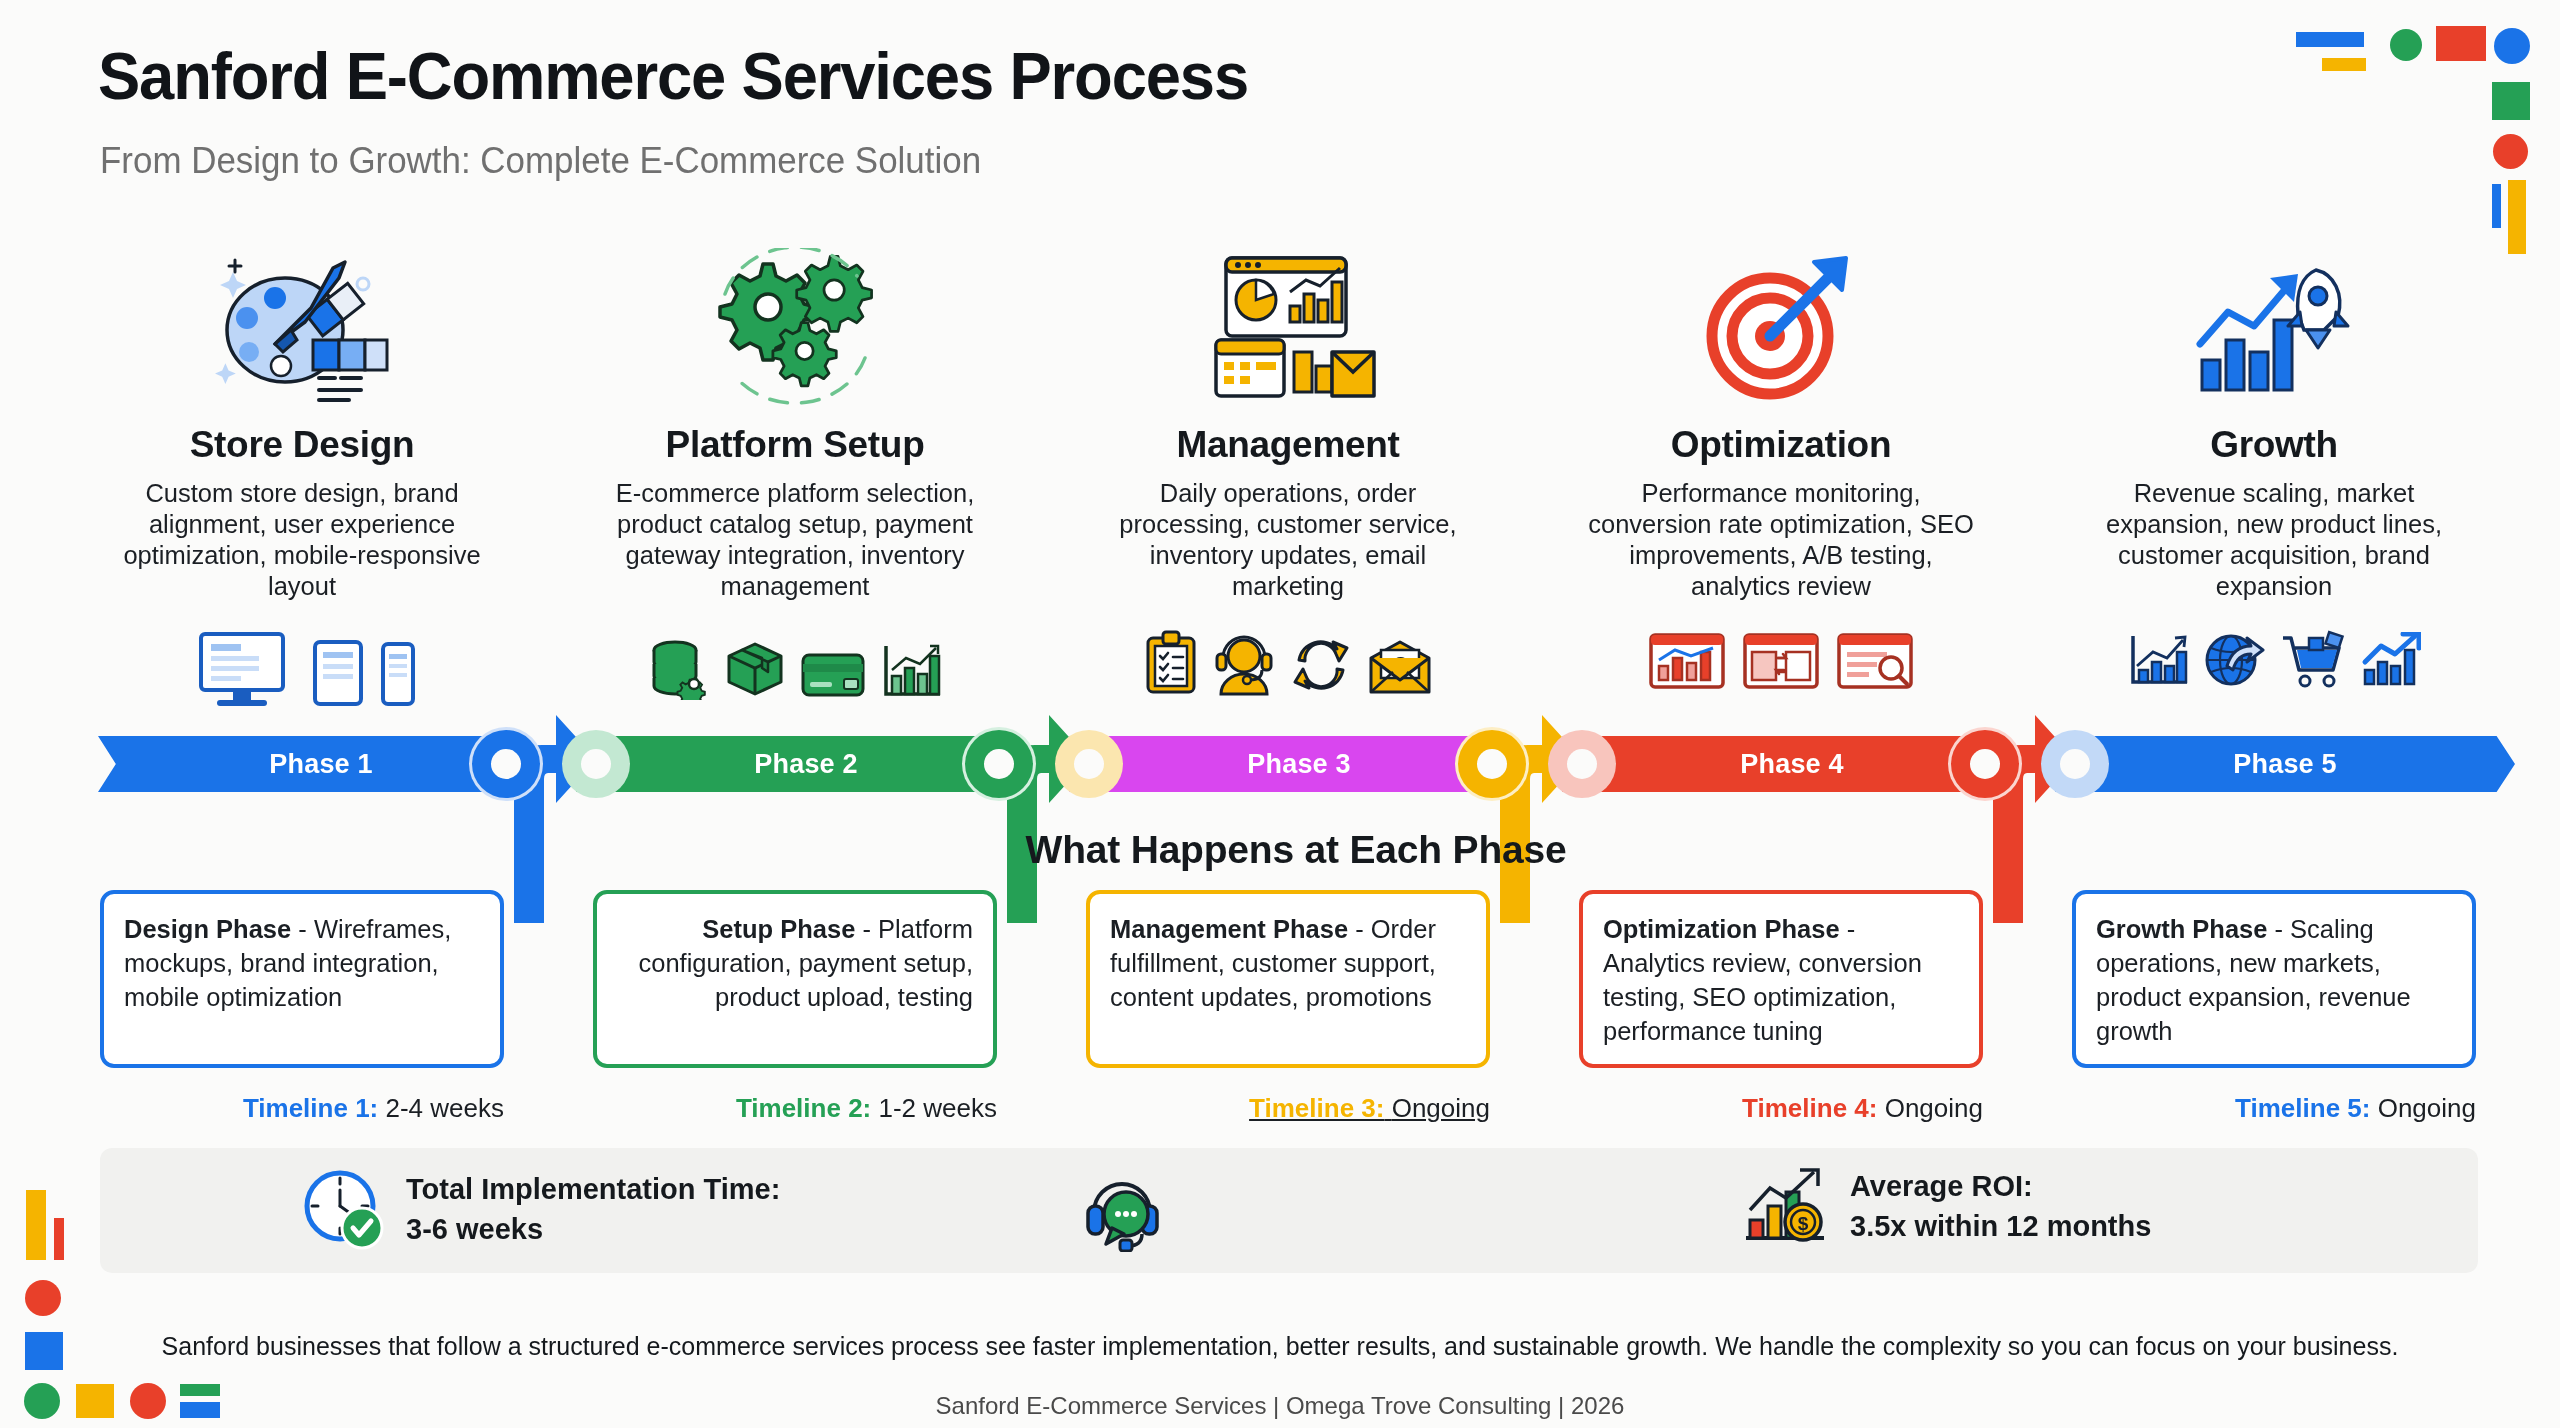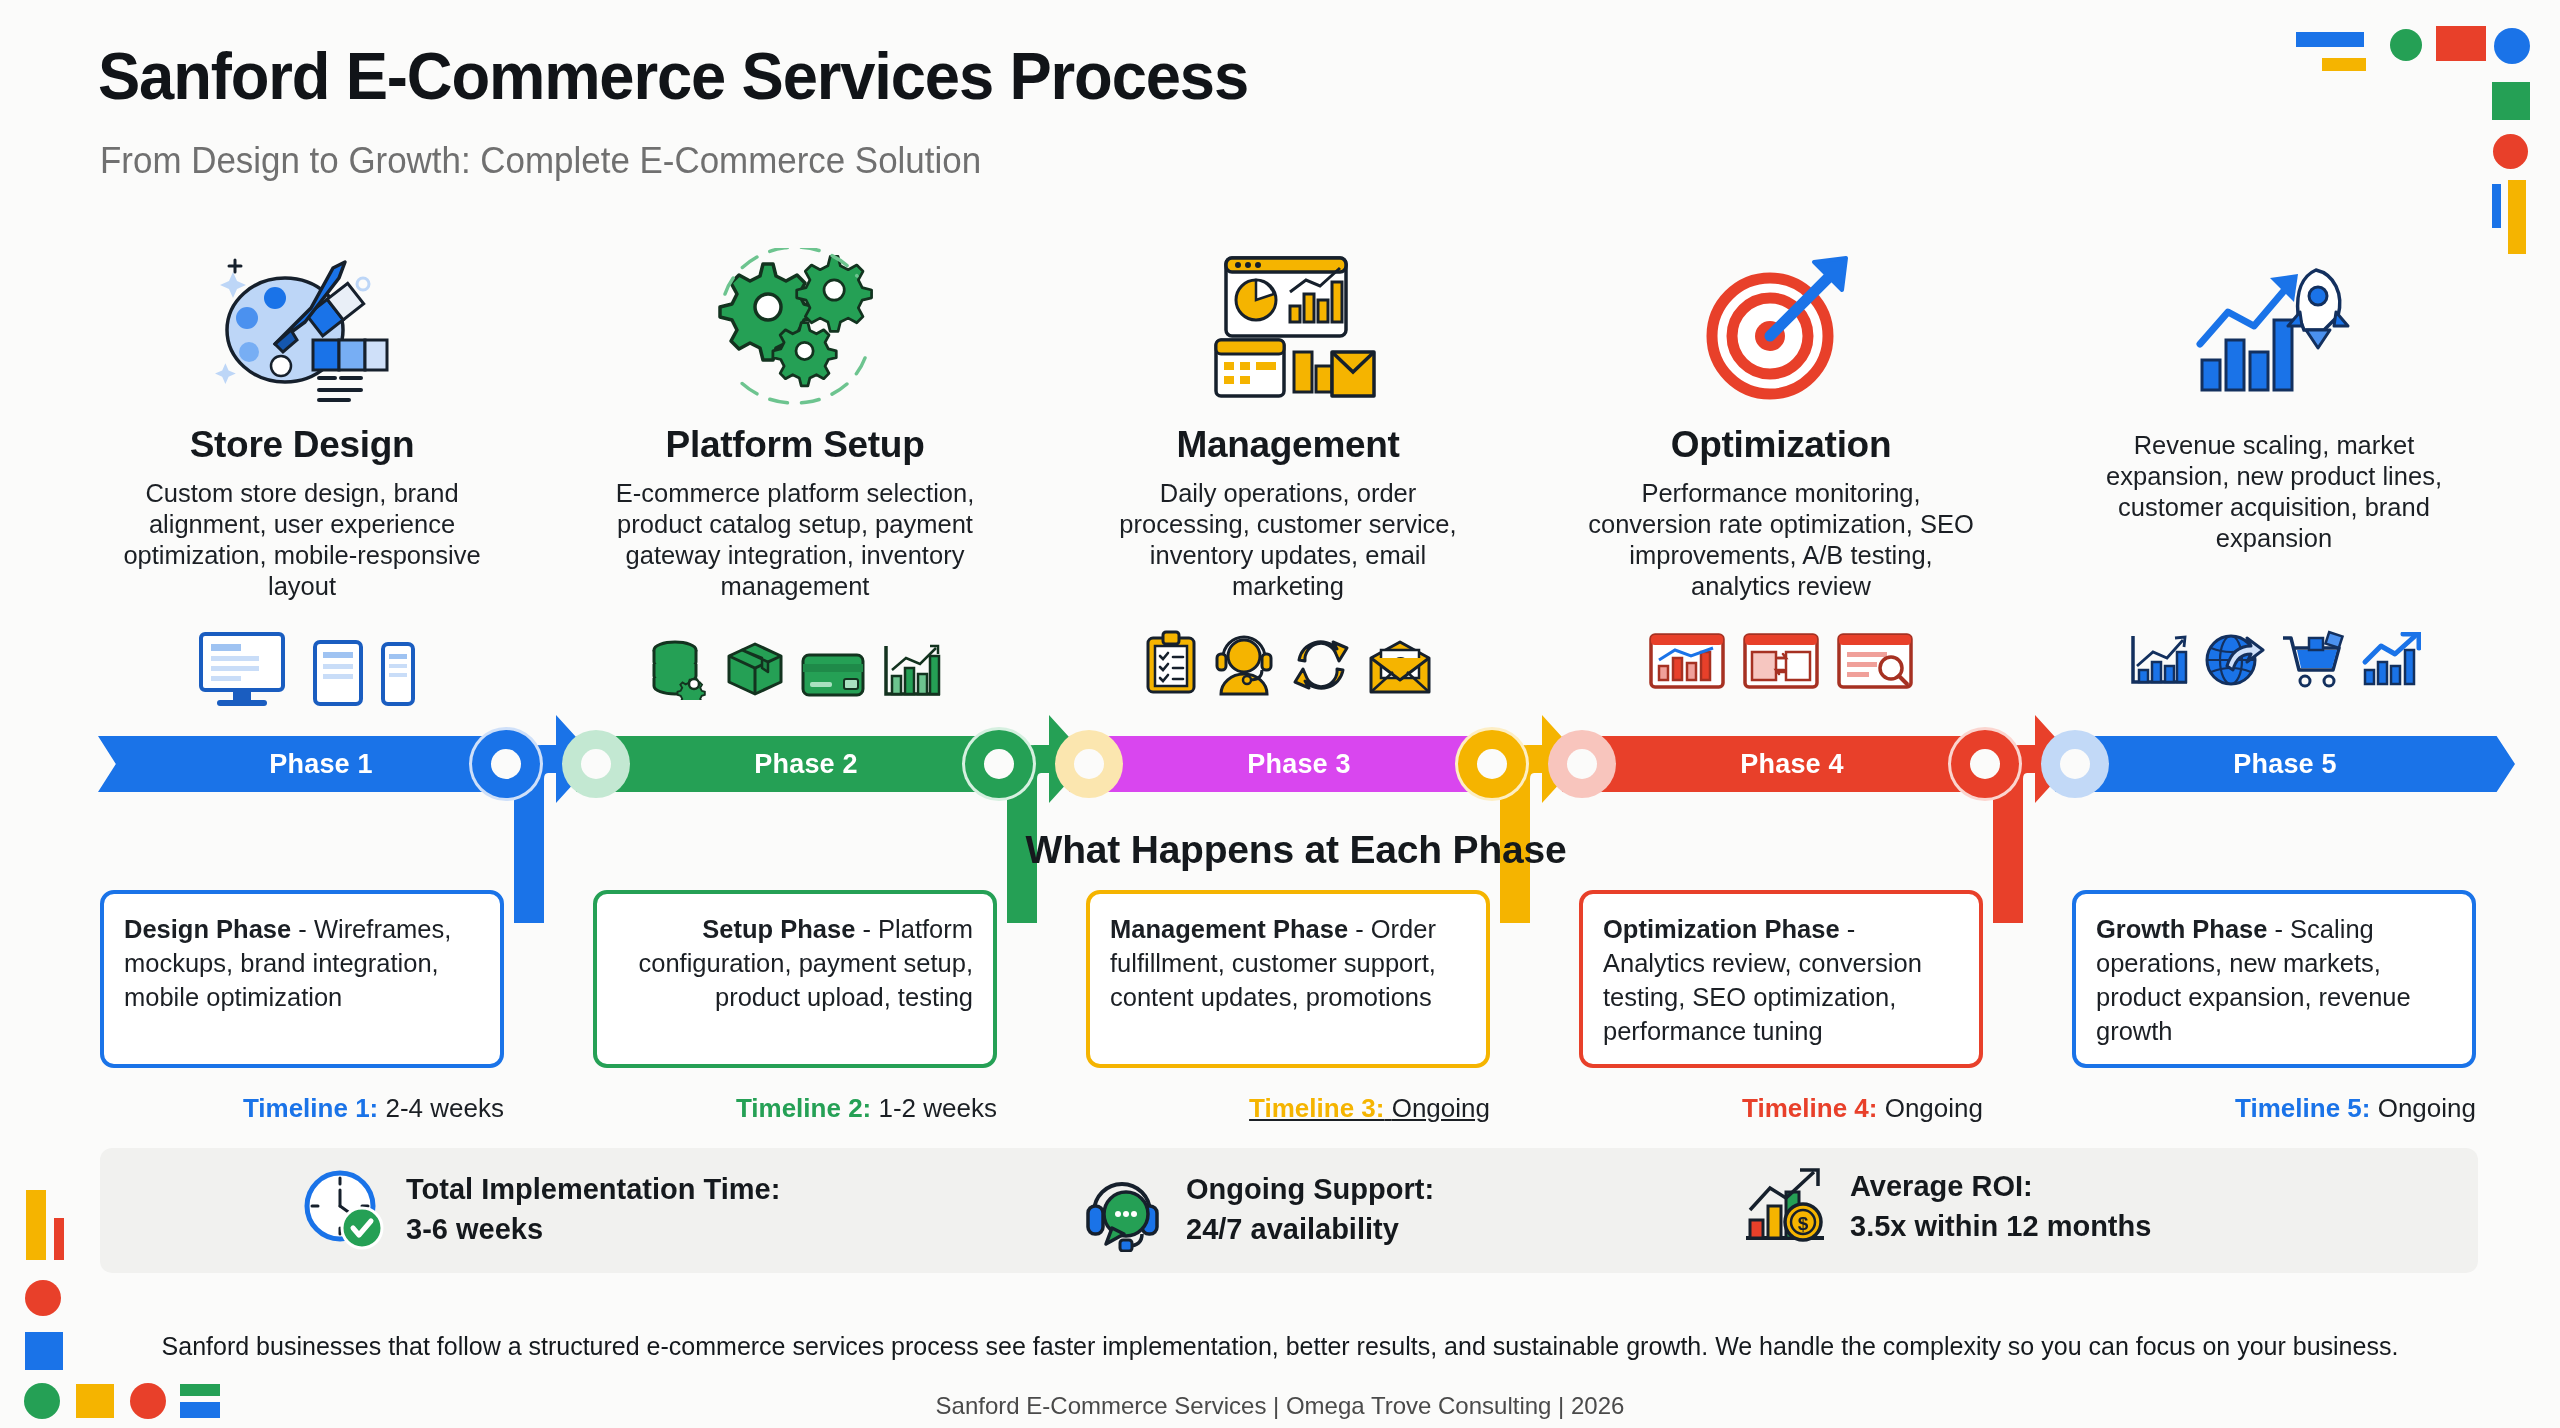--- a/index.html
+++ b/index.html
@@ -412,20 +412,21 @@
           <path d="M86 30 L114 26 L110 54 Z" fill="#1a73e8"></path>
           <g transform="translate(104,16)">
             <path d="M28 6 C46 10 56 30 50 52 L36 66 L16 66 L10 50 C8 28 14 12 28 6 Z" fill="#fff" stroke="#13305e" stroke-width="3.5"></path>
             <circle cx="30" cy="32" r="9" fill="#1a73e8" stroke="#13305e" stroke-width="3"></circle>
             <path d="M12 48 L0 62 L14 62 Z" fill="#1a73e8" stroke="#13305e" stroke-width="3" stroke-linejoin="round"></path>
             <path d="M48 48 L60 62 L46 62 Z" fill="#1a73e8" stroke="#13305e" stroke-width="3" stroke-linejoin="round"></path>
             <path d="M18 66 L30 84 L42 66 Z" fill="#4b91ef" stroke="#13305e" stroke-width="3" stroke-linejoin="round"></path>
           </g>
         </svg>
       </div>
+      <h3>Growth</h3>
       <p>Revenue scaling, market expansion, new product lines, customer acquisition, brand expansion</p>
       <div class="subicons" style="top:392px;">
         <svg width="62" height="58" viewBox="0 0 62 58">
           <path d="M6 4 L6 50 L60 50" fill="none" stroke="#13305e" stroke-width="3.5"></path>
           <g fill="#1a73e8" stroke="#13305e" stroke-width="2.5">
             <rect x="12" y="38" width="9" height="12"></rect>
               <rect x="25" y="30" width="9" height="20"></rect>
             <rect x="38" y="34" width="9" height="16"></rect>
               <rect x="50" y="20" width="9" height="30"></rect>
           </g>
@@ -590,24 +591,20 @@
         <circle cx="46" cy="48" r="22" fill="#25a055" stroke="#16202c" stroke-width="3.5"></circle>
         <path d="M32 62 L26 78 L44 68 Z" fill="#25a055" stroke="#16202c" stroke-width="3.5" stroke-linejoin="round"></path>
         <g fill="#fff">
             <circle cx="38" cy="48" r="3"></circle>
             <circle cx="46" cy="48" r="3"></circle>
             <circle cx="54" cy="48" r="3"></circle>
           </g>
         <path d="M62 68 q0 12 -14 12" fill="none" stroke="#16202c" stroke-width="3.5"></path>
         <rect x="40" y="74" width="12" height="11" rx="3" fill="#1a73e8" stroke="#16202c" stroke-width="3"></rect>
       </svg>
-      <div class="txt">
-        <div class="hl">Ongoing Support:</div>
-        <div class="hl">24/7 availability</div>
-      </div>
     </div>
 
     <div class="stat" style="left:1640px;">
       <svg width="90" height="80" viewBox="0 0 90 80">
         <line x1="6" y1="72" x2="84" y2="72" stroke="#16202c" stroke-width="4"></line>
         <rect x="10" y="54" width="13" height="18" fill="#e8402a" stroke="#16202c" stroke-width="3"></rect>
         <rect x="28" y="40" width="13" height="32" fill="#f5b400" stroke="#16202c" stroke-width="3"></rect>
         <rect x="46" y="26" width="13" height="46" fill="#25a055" stroke="#16202c" stroke-width="3"></rect>
         <path d="M10 44 L30 22 L46 32 L74 6" fill="none" stroke="#16202c" stroke-width="3.5"></path>
         <path d="M60 4 L78 4 L78 20" fill="none" stroke="#16202c" stroke-width="3.5"></path>

